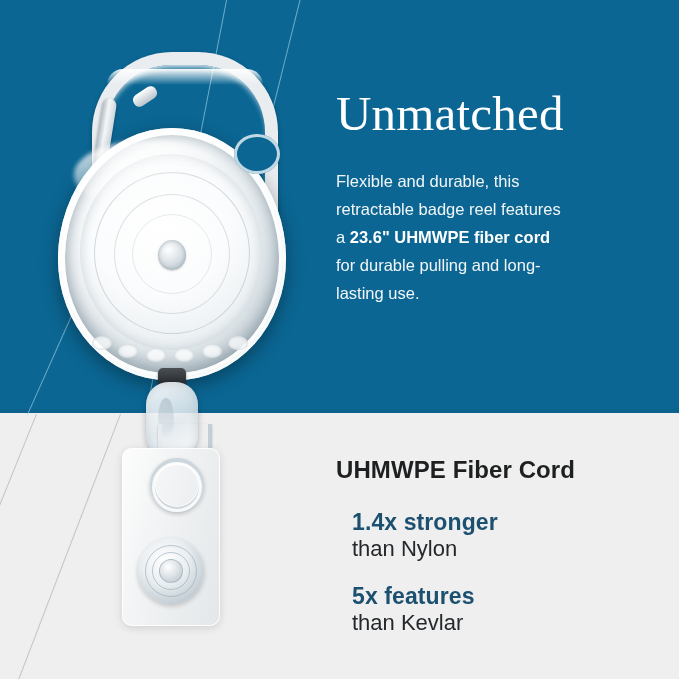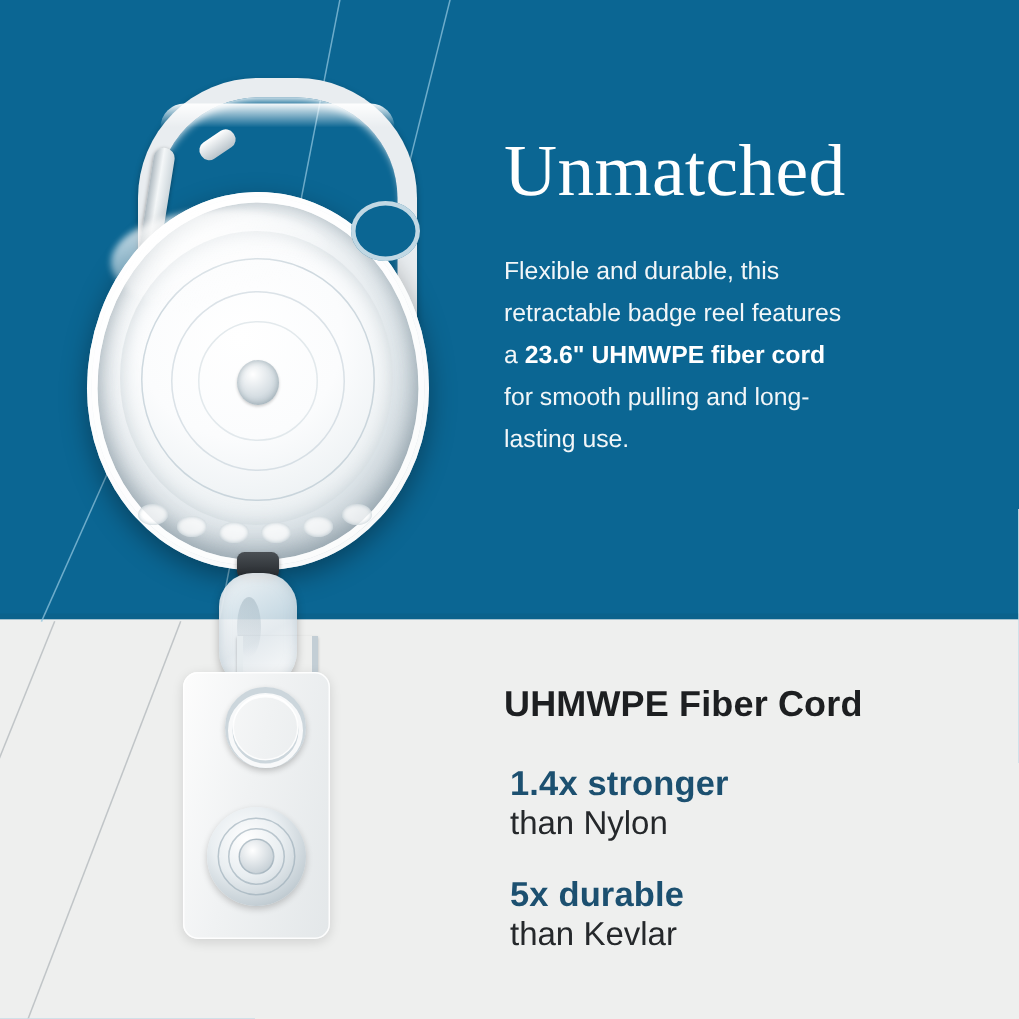--- a/index.html
+++ b/index.html
@@ -218,21 +218,21 @@
   }
   .body-copy b{font-weight:700;color:#ffffff;}
 
   .copy-bottom{
     position:absolute;left:336px;top:456px;width:300px;
   }
   .sub-title{
     font-size:24px;font-weight:700;color:#1d1f21;
     margin:0 0 26px 0;letter-spacing:.1px;
   }
-  .stat{margin:0 0 22px 4px;}
+  .stat{margin:0 0 22px 16px;}
   .stat .big{
     display:block;
     font-size:23px;font-weight:700;color:#1c5070;
     line-height:1.12;letter-spacing:.1px;
   }
   .stat .small{
     display:block;
     font-size:22px;font-weight:400;color:#25282b;
     line-height:1.2;
   }
@@ -293,31 +293,31 @@
       <i class="s2"></i>
       <i class="s3"></i>
     </div>
   </div>
 
   <div class="copy-top">
     <h1 class="headline">
       <span>Unmatched</span><br>
     </h1>
     <p class="body-copy">
-      <span>Flexible and durable,  this retractable badge reel features a </span><b>23.6" UHMWPE fiber cord</b><span> for smooth pulling and long-lasting use.</span>
+      <span>Flexible and durable,  this retractable badge reel features a </span><b>23.6" UHMWPE fiber cord</b><span> for durable pulling and long-lasting use.</span>
     </p>
   </div>
 
   <div class="copy-bottom">
     <div class="sub-title">UHMWPE Fiber Cord</div>
 
     <div class="stat">
       <span class="big">1.4x stronger</span>
       <span class="small">than Nylon</span>
     </div>
 
     <div class="stat">
-      <span class="big">5x durable</span>
+      <span class="big">5x features</span>
       <span class="small">than Kevlar</span>
     </div>
   </div>
 
 </div>
 
 </body></html>

